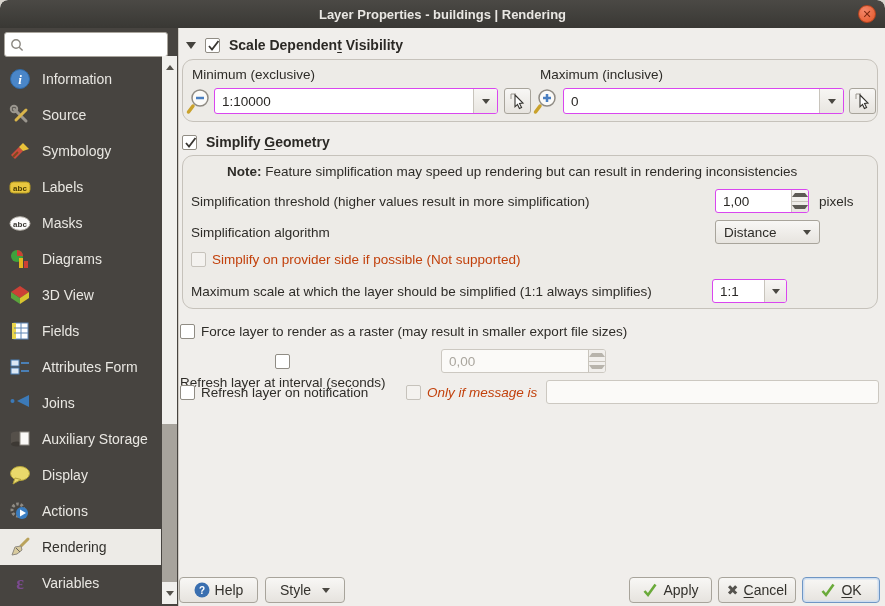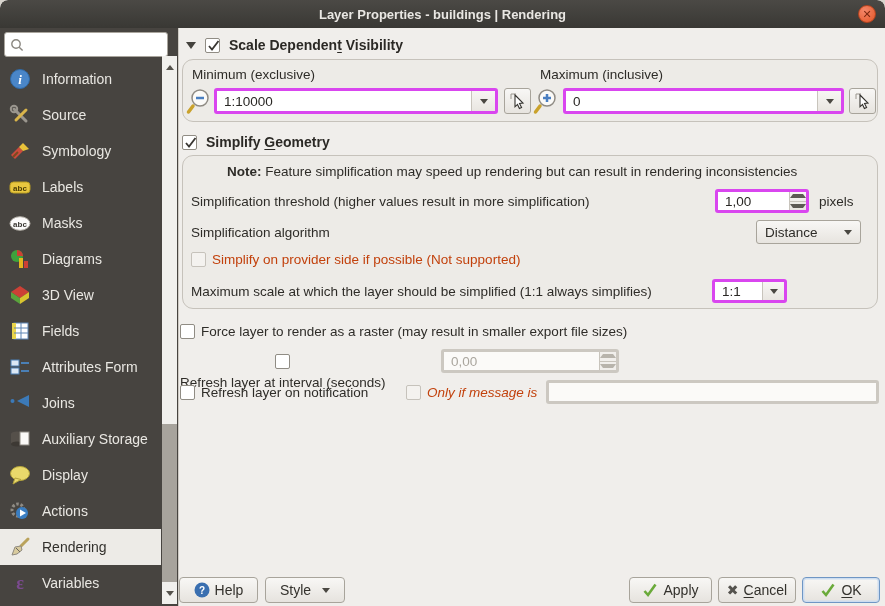--- a/index.html
+++ b/index.html
@@ -73,21 +73,21 @@
   }
   .cb svg{position:absolute;left:0;top:-1px;}
   .cb.disabled{border-color:#c6c2bb;background:#f4f2ef;}
   
   .expander{
     width:0;height:0;border-left:5px solid transparent;border-right:5px solid transparent;
     border-top:7px solid #44423d;display:inline-block;
   }
   
   .field{
-    background:#fff;border:3px solid #d946ef;border-radius:3px;height:26px;
+    background:#fff;border:1px solid #d946ef;border-radius:3px;height:26px;
     display:flex;align-items:center;overflow:hidden;
   }
   .field input{
     border:none;outline:none;flex:1;min-width:0;font-family:inherit;font-size:13.5px;
     color:#2a2825;padding:0 7px;background:transparent;height:100%;
   }
   .combo-arrow-sect{
     width:24px;height:100%;border-left:1px solid #c8c4bc;flex:none;
     display:flex;align-items:center;justify-content:center;
     background:linear-gradient(#f7f6f3,#e9e6e1);
@@ -104,21 +104,21 @@
   .tri-down-s{width:0;height:0;border-left:3.5px solid transparent;border-right:3.5px solid transparent;border-top:4.5px solid #5d5a54;}
   .spin-sep{height:1px;background:#c8c4bc;flex:none !important;}
   .field.disabled{border-color:#ccc8c1;background:#fbfaf8;}
   .field.disabled input{color:#aaa69e;}
   .field.disabled .spin-arrows{background:#f1efec;}
   .field.disabled .tri-up-s{border-bottom-color:#b8b4ac;}
   .field.disabled .tri-down-s{border-top-color:#b8b4ac;}
   
   .btncombo{
     background:linear-gradient(#f8f7f5,#e7e4df);border:1px solid #a8a49b;border-radius:3px;
-    height:24px;display:flex;align-items:center;padding:0 8px;gap:10px;margin-left:41px;
+    height:24px;display:flex;align-items:center;padding:0 8px;gap:10px;
   }
   .btncombo .val{flex:1;}
   
   .toolbtn{
     background:linear-gradient(#f8f7f5,#e7e4df);border:1px solid #a8a49b;border-radius:3px;
     display:flex;align-items:center;justify-content:center;
   }
   
   .pushbtn{
     position:absolute;height:26px;background:linear-gradient(#f8f7f5,#e6e3de);
@@ -423,21 +423,21 @@
 
       <div class="chk-row" style="left:1px;top:296px;">
         <span class="cb"></span>
         <span class="plain">Force layer to render as a raster (may result in smaller export file sizes)</span>
       </div>
 
       <div class="chk-row" style="left:1px;top:326px;flex-direction:column;">
         <span class="cb"></span>
         <span class="plain">Refresh layer at interval (seconds)</span>
       </div>
-      <div class="field spin disabled abs" style="left:262px;top:321px;width:178px;height:24px;">
+      <div class="field spin disabled abs" style="left:262px;top:321px;width:165px;height:24px;">
         <input disabled="" value="0,00" style="">
         <div class="spin-arrows">
           <div>
               <div class="tri-up-s"></div>
             </div>
           <div class="spin-sep"></div>
           <div>
               <div class="tri-down-s"></div>
             </div>
         </div>

